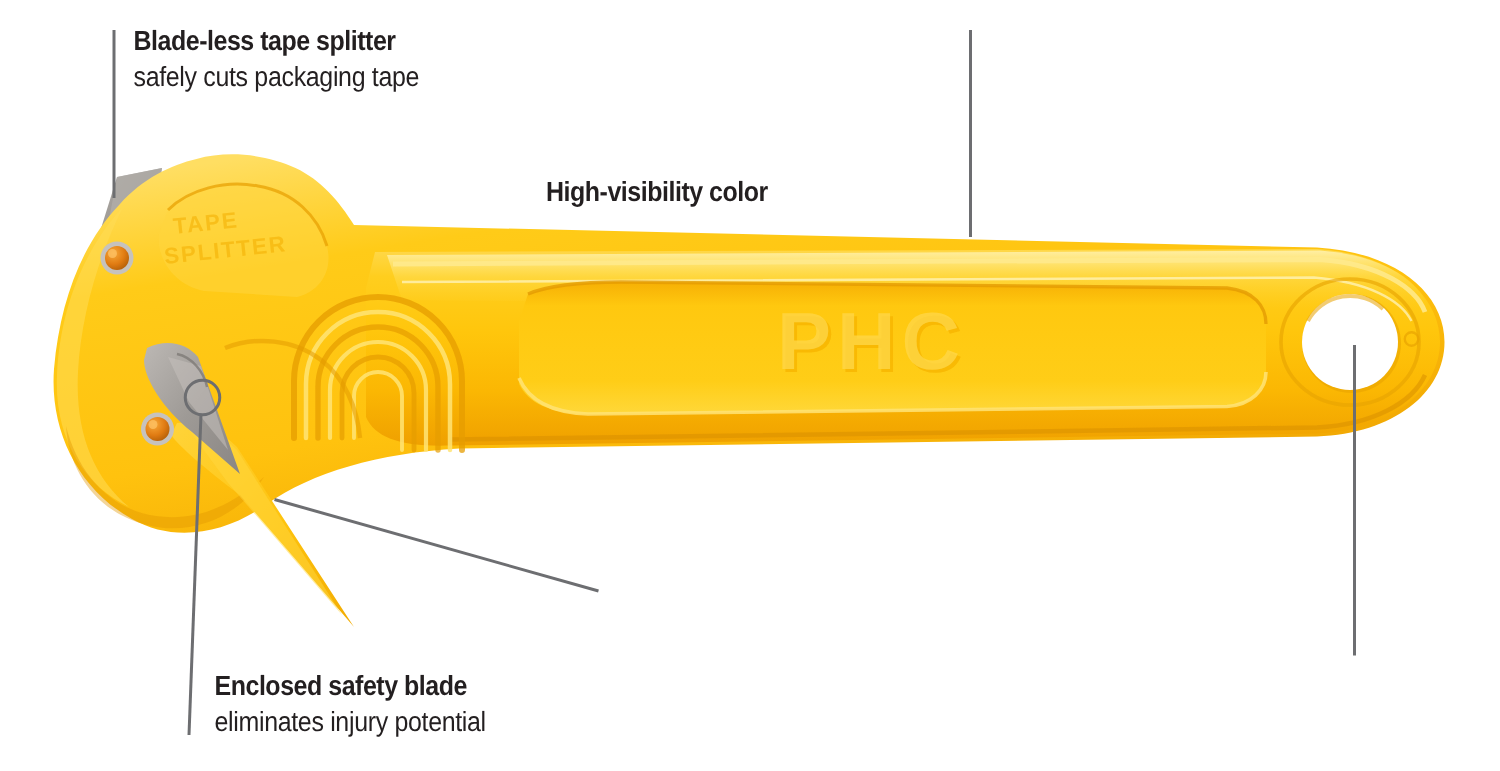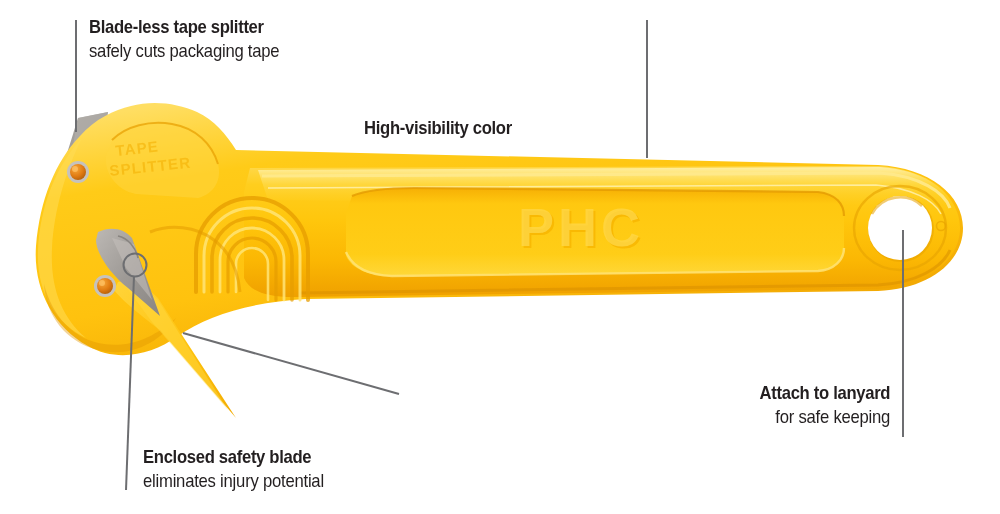--- a/index.html
+++ b/index.html
@@ -263,23 +263,19 @@
     <span class="l1">Blade-less tape splitter</span>
     <span class="l2">safely cuts packaging tape</span>
   </div>
 
 
   <div class="callout" style="left:364px; top:104px;margin-top:12px;">
     <span class="l1">High-visibility color</span>
   </div>
 
 
-  <div class="callout ralign" style="right:110px; top:381px;">
-    <span class="l1">Attach to lanyard</span>
-    <span class="l2">for safe keeping</span>
-  </div>
 
   <div class="callout" style="left:143px; top:445px;">
     <span class="l1">Enclosed safety blade</span>
     <span class="l2">eliminates injury potential</span>
   </div>
 
 </div>
 
 </body></html>

